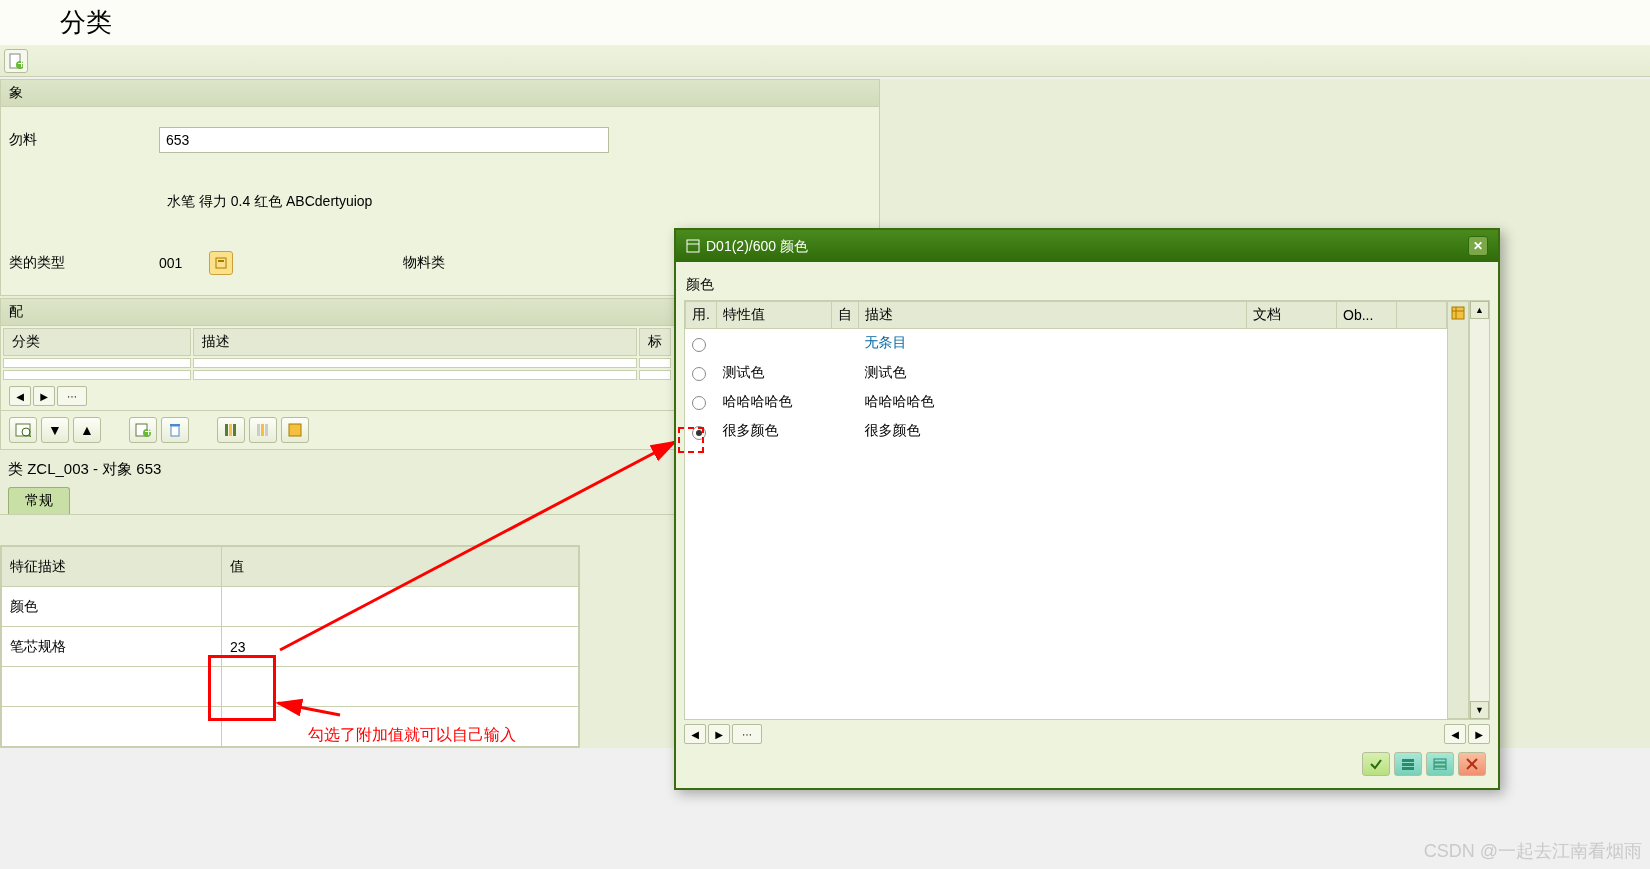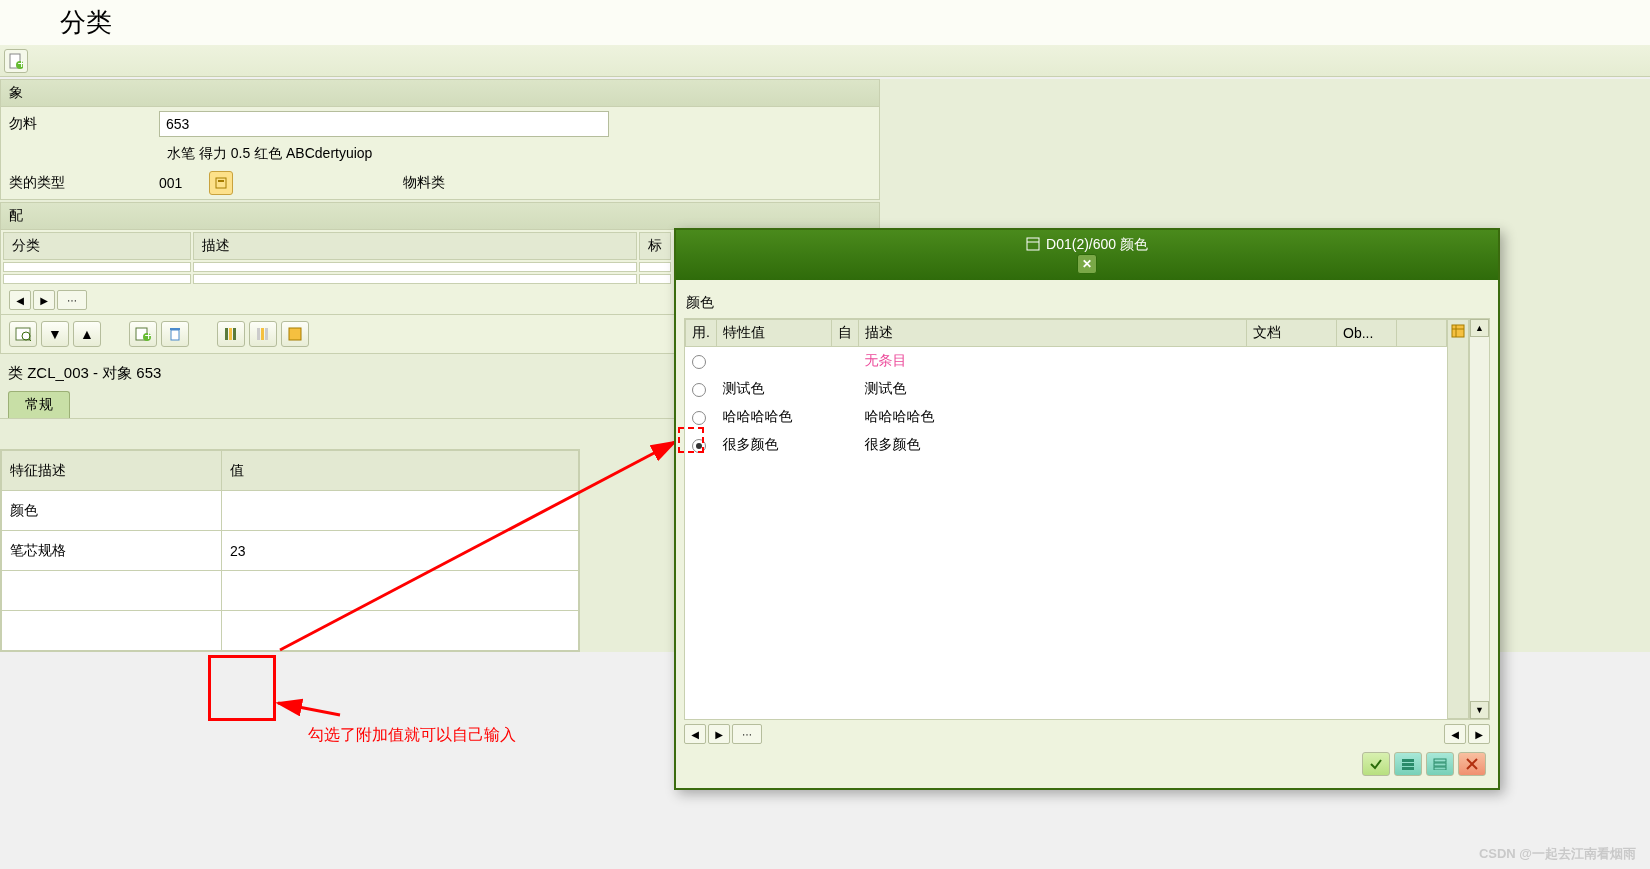--- a/index.html
+++ b/index.html
@@ -9,21 +9,21 @@
 
 .toolbar-strip { background: linear-gradient(#eef3de, #e5ecd2); border-bottom: 1px solid #c8d0b0; height: 32px; padding: 4px 4px; }
 .icon-btn { width: 24px; height: 24px; border: 1px solid #b5bd9c; background: #f5f8ea; border-radius: 3px; display: inline-flex; align-items: center; justify-content: center; cursor: pointer; }
 
 .main-bg { background: #e8eed8; padding: 0; position: relative; }
 
 .panel { background: #eef3de; border: 1px solid #c8d0b0; margin: 2px 0; }
 .panel-header { background: linear-gradient(#dce5c8, #d2dcbc); border-bottom: 1px solid #c8d0b0; padding: 4px 8px; font-size: 14px; }
 
 .form-area { width: 880px; }
-.form-row { display: flex; align-items: center; padding: 4px 8px; gap: 10px; }
+.form-row { display: flex; align-items: center; padding: 20px 8px; gap: 10px; }
 .form-label { width: 140px; }
 .form-input { border: 1px solid #b5bd9c; background: #fff; padding: 3px 6px; height: 26px; }
 .desc-text { padding-left: 158px; font-size: 14px; }
 
 .yellow-btn { width: 24px; height: 24px; background: #fde18a; border: 1px solid #c9a23d; border-radius: 3px; display: inline-flex; align-items: center; justify-content: center; }
 
 .class-table { width: 672px; }
 .class-table th, .class-table td { border: 1px solid #c8d0b0; text-align: left; padding: 4px 8px; background: #fff; font-weight: normal; }
 .class-table th { background: #e3e9d2; }
 
@@ -39,51 +39,51 @@
 .tab { background: #c8dfa6; border: 1px solid #9cb076; border-bottom: none; padding: 4px 16px; border-radius: 3px 3px 0 0; }
 
 .char-panel { background: #eef3de; border: 1px solid #c8d0b0; margin-top: 30px; width: 580px; }
 .char-table { width: 100%; border-collapse: collapse; }
 .char-table th, .char-table td { border: 1px solid #c8d0b0; text-align: left; padding: 4px 8px; height: 40px; font-weight: normal; }
 .char-table th { background: #e3e9d2; }
 .char-table td { background: #fff; }
 
 
 .dialog { position: absolute; left: 674px; top: 228px; width: 826px; height: 562px; background: #eef3de; border: 2px solid #3a6b0e; box-shadow: 4px 4px 12px rgba(0,0,0,0.3); display: flex; flex-direction: column; }
-.dialog-title { background: linear-gradient(#4a8a1c, #2f6b0a); color: #fff; padding: 6px 10px; display: flex; align-items: center; justify-content: space-between; flex-direction: column; }
+.dialog-title { background: linear-gradient(#4a8a1c, #2f6b0a); color: #fff; padding: 6px 10px; display: flex; align-items: flex-end; justify-content: space-between; }
 .dialog-title-left { display: flex; align-items: center; gap: 6px; }
 .dialog-close { width: 20px; height: 20px; background: #7aa847; border: 1px solid #2f6b0a; color: #fff; border-radius: 3px; display: flex; align-items: center; justify-content: center; cursor: pointer; font-size: 12px; font-weight: bold; }
 .dialog-body { flex: 1; padding: 8px; display: flex; flex-direction: column; position: relative; }
 .dialog-label { padding: 6px 2px; }
 .dialog-table-wrap { flex: 1; border: 1px solid #c8d0b0; background: #fff; display: flex; }
 .dialog-table { flex: 1; border-collapse: collapse; }
 .dialog-table th { background: #e3e9d2; border: 1px solid #c8d0b0; text-align: left; padding: 4px 6px; font-weight: normal; height: 26px; }
 .dialog-table td { border-bottom: 1px solid #eef3de; padding: 4px 6px; height: 28px; vertical-align: middle; }
 .dialog-table tr.no-border td { border-bottom: none; }
 .radio { width: 14px; height: 14px; border: 1px solid #888; border-radius: 50%; display: inline-block; vertical-align: middle; position: relative; cursor: pointer; background: #fff; }
 .radio.checked::after { content: ''; position: absolute; width: 6px; height: 6px; background: #333; border-radius: 50%; left: 3px; top: 3px; }
-.green-text { color: #ec4899; margin-top: 44px; }
+.green-text { color: #0369a1; margin-top: 44px; }
 .dialog-scrollbar { width: 20px; background: #f0f3e4; border-left: 1px solid #c8d0b0; display: flex; flex-direction: column; }
 .scroll-arrow { height: 18px; border: 1px solid #b5bd9c; background: #e8edd6; display: flex; align-items: center; justify-content: center; font-size: 9px; cursor: pointer; }
 .scroll-track { flex: 1; }
 .table-config { width: 22px; background: #e3e9d2; border: 1px solid #c8d0b0; display: flex; align-items: flex-start; justify-content: center; padding-top: 4px; cursor: pointer; }
 
 .dialog-hscroll { display: flex; padding: 4px 0; gap: 4px; }
 .dialog-footer { display: flex; justify-content: flex-end; gap: 4px; padding: 4px; margin-top: auto; }
 .footer-btn { width: 28px; height: 24px; border: 1px solid #b5bd9c; border-radius: 3px; display: flex; align-items: center; justify-content: center; cursor: pointer; }
 .btn-green { background: linear-gradient(#d8f0b0, #b8e080); }
 .btn-teal { background: linear-gradient(#a8e8d8, #78d0b8); }
 .btn-red { background: linear-gradient(#f8c0a0, #f09070); }
 
 
 .red-box-1 { position: absolute; border: 3px solid #ff0000; pointer-events: none; }
 .red-text { color: #ff0000; font-size: 16px; position: absolute; }
 .arrow-svg { position: absolute; pointer-events: none; }
 
-.watermark { position: absolute; bottom: 6px; right: 14px; color: #b0b0b0; font-size: 13px; opacity: 0.6; font-weight: bold; }
+.watermark { position: absolute; bottom: 6px; right: 8px; color: #b0b0b0; font-size: 18px; opacity: 0.6; }
 .bar-icon { display:inline-block; width:3px; height:12px; background:#5a7a3a; margin-right:1px; }
 </style>
 </head>
 <body>
 
 <div class="title-bar">分类</div>
 
 <div class="toolbar-strip">
   <span class="icon-btn">
     <svg width="14" height="16">
@@ -95,21 +95,21 @@
 </div>
 
 <div class="main-bg">
   <div class="panel form-area">
     <div class="panel-header">象</div>
     <div class="form-row">
       <span class="form-label">勿料</span>
       <input class="form-input" style="width: 450px;" value="653">
     </div>
     <div class="form-row">
-      <span class="desc-text">水笔 得力  0.5  红色  ABCdertyuiop</span>
+      <span class="desc-text">水笔 得力  0.4  红色  ABCdertyuiop</span>
     </div>
     <div class="form-row">
       <span class="form-label">类的类型</span>
       <span style="width:40px">001</span>
       <span class="yellow-btn">
         <svg width="12" height="12">
             <rect x="1" y="1" width="10" height="10" fill="none" stroke="#a67c00"></rect>
             <rect x="3" y="3" width="6" height="2" fill="#a67c00"></rect>
           </svg>
       </span>

